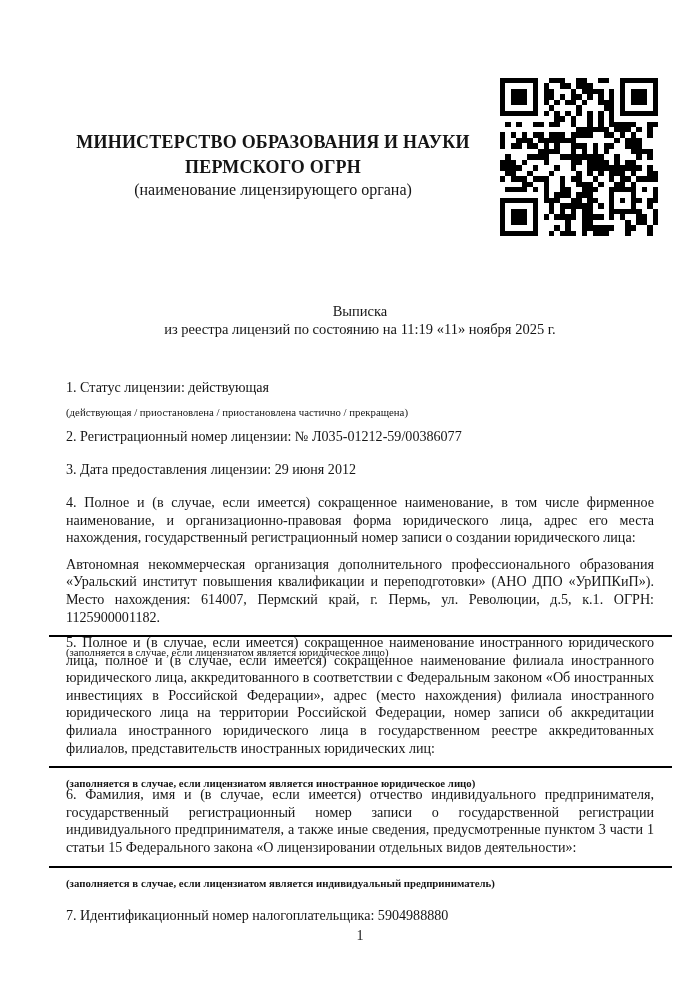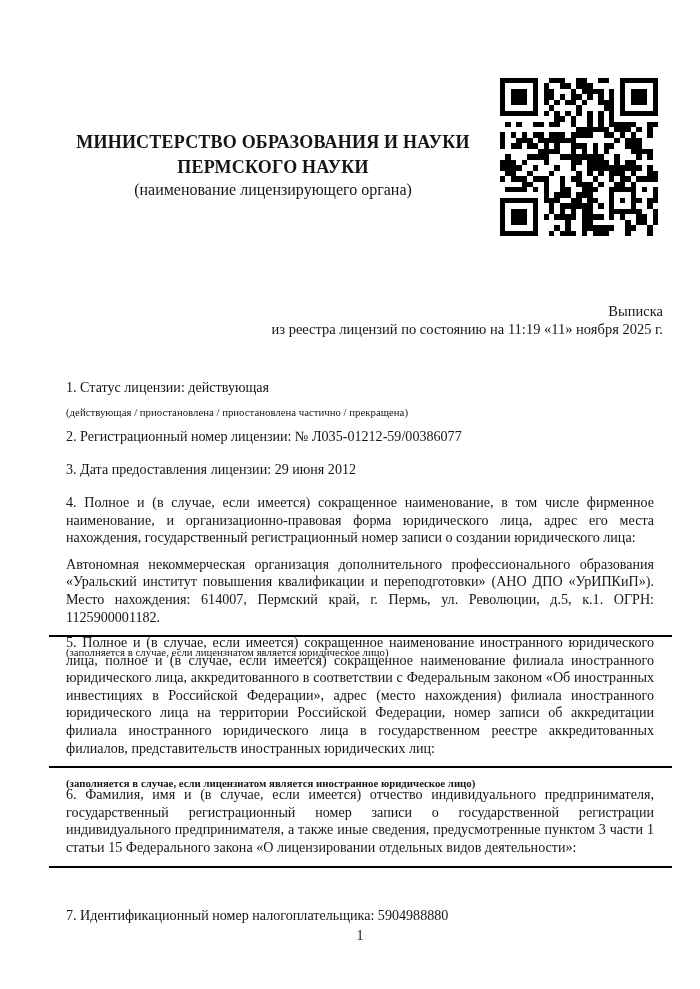--- a/index.html
+++ b/index.html
@@ -40,21 +40,21 @@
     height: 158px;
   }
   .qr svg { display: block; width: 158px; height: 158px; }
 
   
   .doc-title {
     position: absolute;
     left: 57px;
     top: 302px;
     width: 606px;
-    text-align: right;
+    text-align: center;
     font-size: 14.5px;
     line-height: 18px;
   }
 
   
   .item {
     position: absolute;
     left: 57px;
     width: 606px;
     font-size: 14.1px;
@@ -97,21 +97,21 @@
     font-size: 14px;
   }
 </style>
 </head>
 <body>
 
 <div class="page">
 
   <div class="ministry">
     <div class="ministry-line">МИНИСТЕРСТВО ОБРАЗОВАНИЯ И НАУКИ</div>
-    <div class="ministry-line">ПЕРМСКОГО НАУКИ</div>
+    <div class="ministry-line">ПЕРМСКОГО ОГРН</div>
     <div class="ministry-caption">(наименование лицензирующего органа)</div>
   </div>
 
   <div class="qr" id="qr">
       <svg viewBox="0 0 29 29" shape-rendering="crispEdges" fill="#000">
         <rect x="0" y="0" width="1" height="1"></rect>
         <rect x="1" y="0" width="1" height="1"></rect>
         <rect x="2" y="0" width="1" height="1"></rect>
         <rect x="3" y="0" width="1" height="1"></rect>
         <rect x="4" y="0" width="1" height="1"></rect>
@@ -576,20 +576,21 @@
 
   <div class="item item-5">
     <p class="just">5. Полное и (в случае, если имеется) сокращенное наименование иностранного юридического лица, полное и (в случае, если имеется) сокращенное наименование филиала иностранного юридического лица, аккредитованного в соответствии с Федеральным законом «Об иностранных инвестициях в Российской Федерации», адрес (место нахождения) филиала иностранного юридического лица на территории Российской Федерации, номер записи об аккредитации филиала иностранного юридического лица в государственном реестре аккредитованных филиалов, представительств иностранных юридических лиц:</p>
     <div class="rule rule-gap7"></div>
     <p class="caption caption-gap7">(заполняется в случае, если лицензиатом является иностранное юридическое лицо)</p>
   </div>
 
   <div class="item item-6">
     <p class="just">6. Фамилия, имя и (в случае, если имеется) отчество индивидуального предпринимателя, государственный регистрационный номер записи о государственной регистрации индивидуального предпринимателя, а также иные сведения, предусмотренные пунктом 3 части 1 статьи 15 Федерального закона «О лицензировании отдельных видов деятельности»:</p>
     <div class="rule rule-gap10"></div>
+    <p class="caption caption-gap7">(заполняется в случае, если лицензиатом является индивидуальный предприниматель)</p>
   </div>
 
   <div class="item item-7">
     <p class="plain">7. Идентификационный номер налогоплательщика: 5904988880</p>
   </div>
 
   <div class="page-number">1</div>
 
 </div>
 

